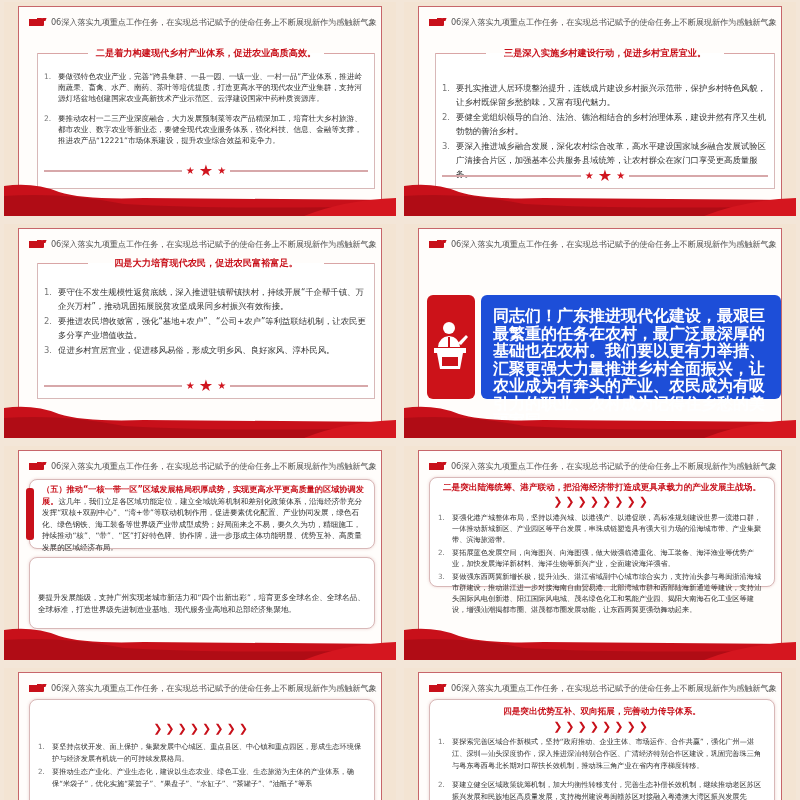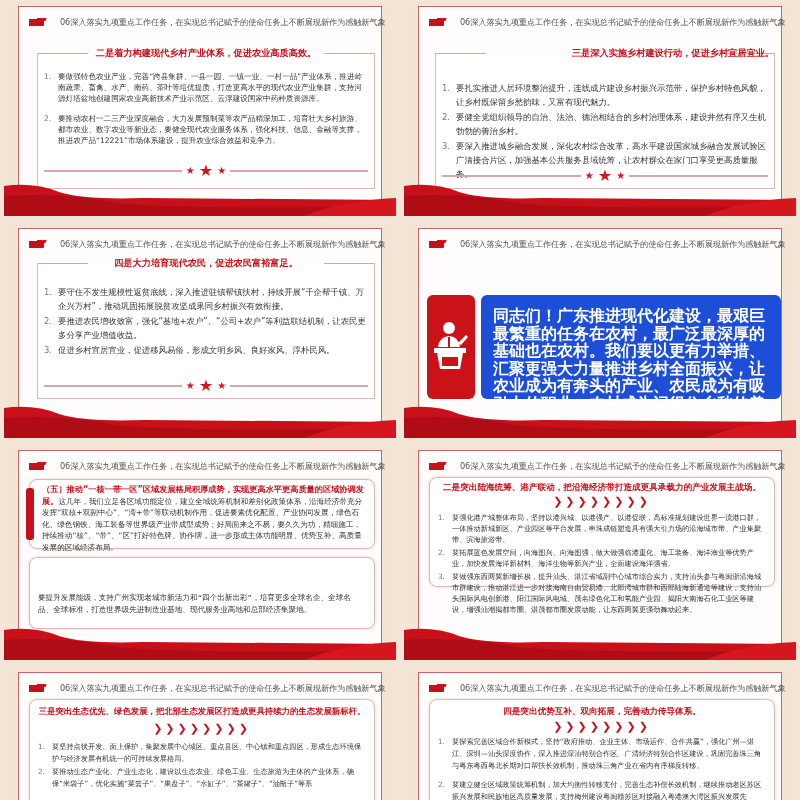--- a/index.html
+++ b/index.html
@@ -9,21 +9,21 @@
   .slide {
     position: absolute; width: 392px; height: 214px;
     background: #f3e4d3; overflow: hidden;
   }
   .slide .frame {
     position: absolute; left: 14px; top: 4px; right: 14px; bottom: 14px;
     background: #fffdfb; border: 1.5px solid #c7666a;
   }
   .slide .header {
     position: absolute; left: 10px; top: 8px; right: 6px; height: 14px;
-    display: flex; align-items: center; gap: 14px;
+    display: flex; align-items: center; gap: 5px;
   }
   .hand-icon { width: 17px; height: 8px; position: relative; flex: none; }
   .hand-icon .a { position: absolute; left: 0; top: 1px; width: 8px; height: 7px; background: #c8101a; }
   .hand-icon .b { position: absolute; left: 8px; top: 0; width: 7px; height: 8px; background: #c8101a; border-radius: 0 3px 1px 0; }
   .hand-icon .c { position: absolute; left: 13px; top: 0px; width: 4px; height: 3px; background: #c8101a; transform: skewX(-20deg); }
   .header .htext { font-size: 8.2px; color: #555; white-space: nowrap; letter-spacing: -0.1px; }
   .wave {
     position: absolute; left: 0; right: 0; bottom: 0; height: 34px;
   }
   .box {
@@ -114,21 +114,21 @@
             <i class="b"></i>
             <i class="c"></i>
           </span>
         <span class="htext">06深入落实九项重点工作任务，在实现总书记赋予的使命任务上不断展现新作为感触新气象</span>
       </div>
       <div class="box" style="left:16px; top:46px; width:340px; height:136px; border-top:none;">
         <div class="title-lines" style="top:0;">
             <span class="l" style="left:0;"></span>
             <span class="r" style="right:0;"></span>
           </div>
-        <div class="sub-title" style="top:-6px;text-align:right;">三是深入实施乡村建设行动，促进乡村宜居宜业。</div>
+        <div class="sub-title" style="top:-6px;">三是深入实施乡村建设行动，促进乡村宜居宜业。</div>
         <div class="items" style="left:6px; right:8px; top:28px;">
           <div class="item" style="font-size:8.4px; line-height:14px; margin-bottom:1px;">
               <span class="num">1.</span>
               <span class="txt">要扎实推进人居环境整治提升，连线成片建设乡村振兴示范带，保护乡村特色风貌，让乡村既保留乡愁韵味，又富有现代魅力。</span>
             </div>
           <div class="item" style="font-size:8.4px; line-height:14px; margin-bottom:1px;">
               <span class="num">2.</span>
               <span class="txt">要健全党组织领导的自治、法治、德治相结合的乡村治理体系，建设井然有序又生机勃勃的善治乡村。</span>
             </div>
           <div class="item" style="font-size:8.4px; line-height:14px; margin-bottom:1px;">
@@ -238,21 +238,21 @@
           </span>
         <span class="htext">06深入落实九项重点工作任务，在实现总书记赋予的使命任务上不断展现新作为感触新气象</span>
       </div>
       <div class="box round" style="left:10px; top:28px; width:346px; height:70px;">
         <div class="redbar" style="left:-4px; top:8px; width:8px; height:52px;"></div>
         <div class="para" style="position:absolute; left:12px; right:6px; top:4px; line-height:11.5px;">
           <span class="hl">（五）推动“一核一带一区”区域发展格局积厚成势，实现更高水平更高质量的区域协调发展。</span><span>这几年，我们立足各区域功能定位，建立全域统筹机制和差别化政策体系，沿海经济带充分发挥“双核+双副中心”、“湾+带”等联动机制作用，促进要素优化配置、产业协同发展，绿色石化、绿色钢铁、海工装备等世界级产业带成型成势；好局面来之不易，要久久为功，精细施工，持续推动“核”、“带”、“区”打好特色牌、协作牌，进一步形成主体功能明显、优势互补、高质量发展的区域经济布局。</span>
         </div>
       </div>
       <div class="box round" style="left:10px; top:106px; width:346px; height:72px;">
-        <div class="para" style="position:absolute; left:8px; right:8px; top:34px;font-family:Liberation Mono, monospace;">要提升发展能级，支持广州实现老城市新活力和“四个出新出彩”，培育更多全球名企、全球名品、全球标准，打造世界级先进制造业基地、现代服务业高地和总部经济集聚地。</div>
+        <div class="para" style="position:absolute; left:8px; right:8px; top:34px;">要提升发展能级，支持广州实现老城市新活力和“四个出新出彩”，培育更多全球名企、全球名品、全球标准，打造世界级先进制造业基地、现代服务业高地和总部经济集聚地。</div>
       </div>
     </div>
     <svg class="wave" viewBox="0 0 392 34" preserveAspectRatio="none">
       <path d="M0,4 Q30,0 55,10 Q80,18 140,16 L392,18 L392,34 L0,34 Z" fill="#c8101a"></path>
       <path d="M0,14 Q60,10 120,22 Q220,28 392,24 L392,34 L0,34 Z" fill="#a50c14" opacity="0.7"></path>
       <path d="M300,34 Q340,18 392,16 L392,34 Z" fill="#d5161f"></path>
     </svg>
   </div>
 
   <div class="slide" style="left:404px; top:446px;">
@@ -295,21 +295,20 @@
     <div class="frame" style="bottom:-20px;">
       <div class="header">
         <span class="hand-icon">
             <i class="a"></i>
             <i class="b"></i>
             <i class="c"></i>
           </span>
         <span class="htext">06深入落实九项重点工作任务，在实现总书记赋予的使命任务上不断展现新作为感触新气象</span>
       </div>
       <div class="box round" style="left:10px; top:26px; width:346px; height:140px;">
-        <div class="sub-title" style="top:6px; font-size:8.4px;">三是突出生态优先、绿色发展，把北部生态发展区打造成更具持续力的生态发展新标杆。</div>
         <div class="chevrons" style="top:22px;">❯❯❯❯❯❯❯❯</div>
         <div class="items" style="left:8px; right:6px; top:41px;">
           <div class="item" style="font-size:7.2px; line-height:12px; margin-bottom:1px;">
               <span class="num">1.</span>
               <span class="txt">要坚持点状开发、面上保护，集聚发展中心城区、重点县区、中心镇和重点园区，形成生态环境保护与经济发展有机统一的可持续发展格局。</span>
             </div>
           <div class="item" style="font-size:7.2px; line-height:12px; margin-bottom:1px;">
               <span class="num">2.</span>
               <span class="txt">要推动生态产业化、产业生态化，建设以生态农业、绿色工业、生态旅游为主体的产业体系，确保“米袋子”，优化实施“菜篮子”、“果盘子”、“水缸子”、“茶罐子”、“油瓶子”等系</span>
             </div>

